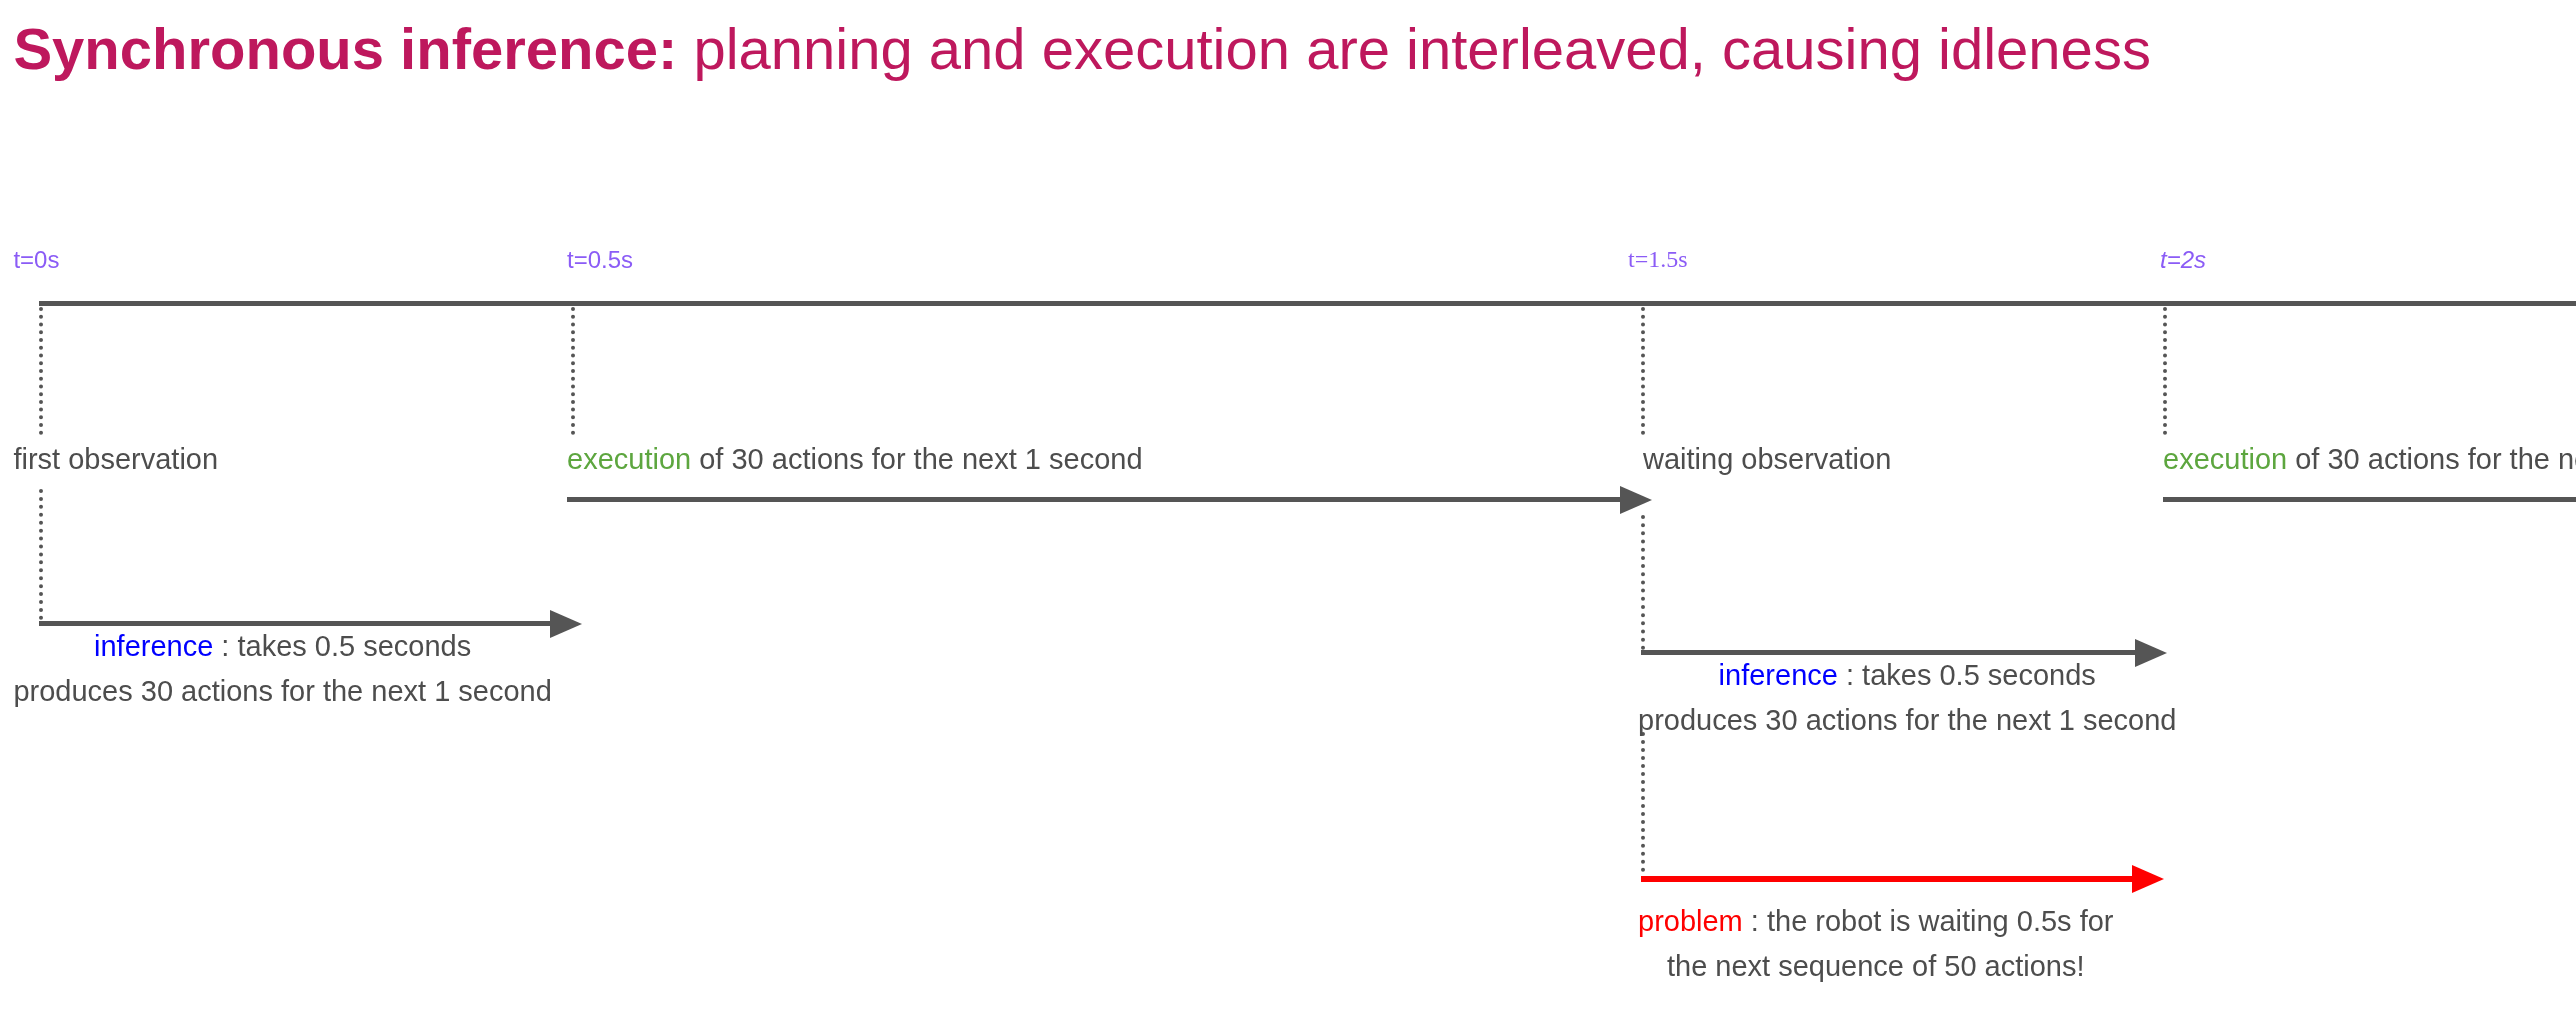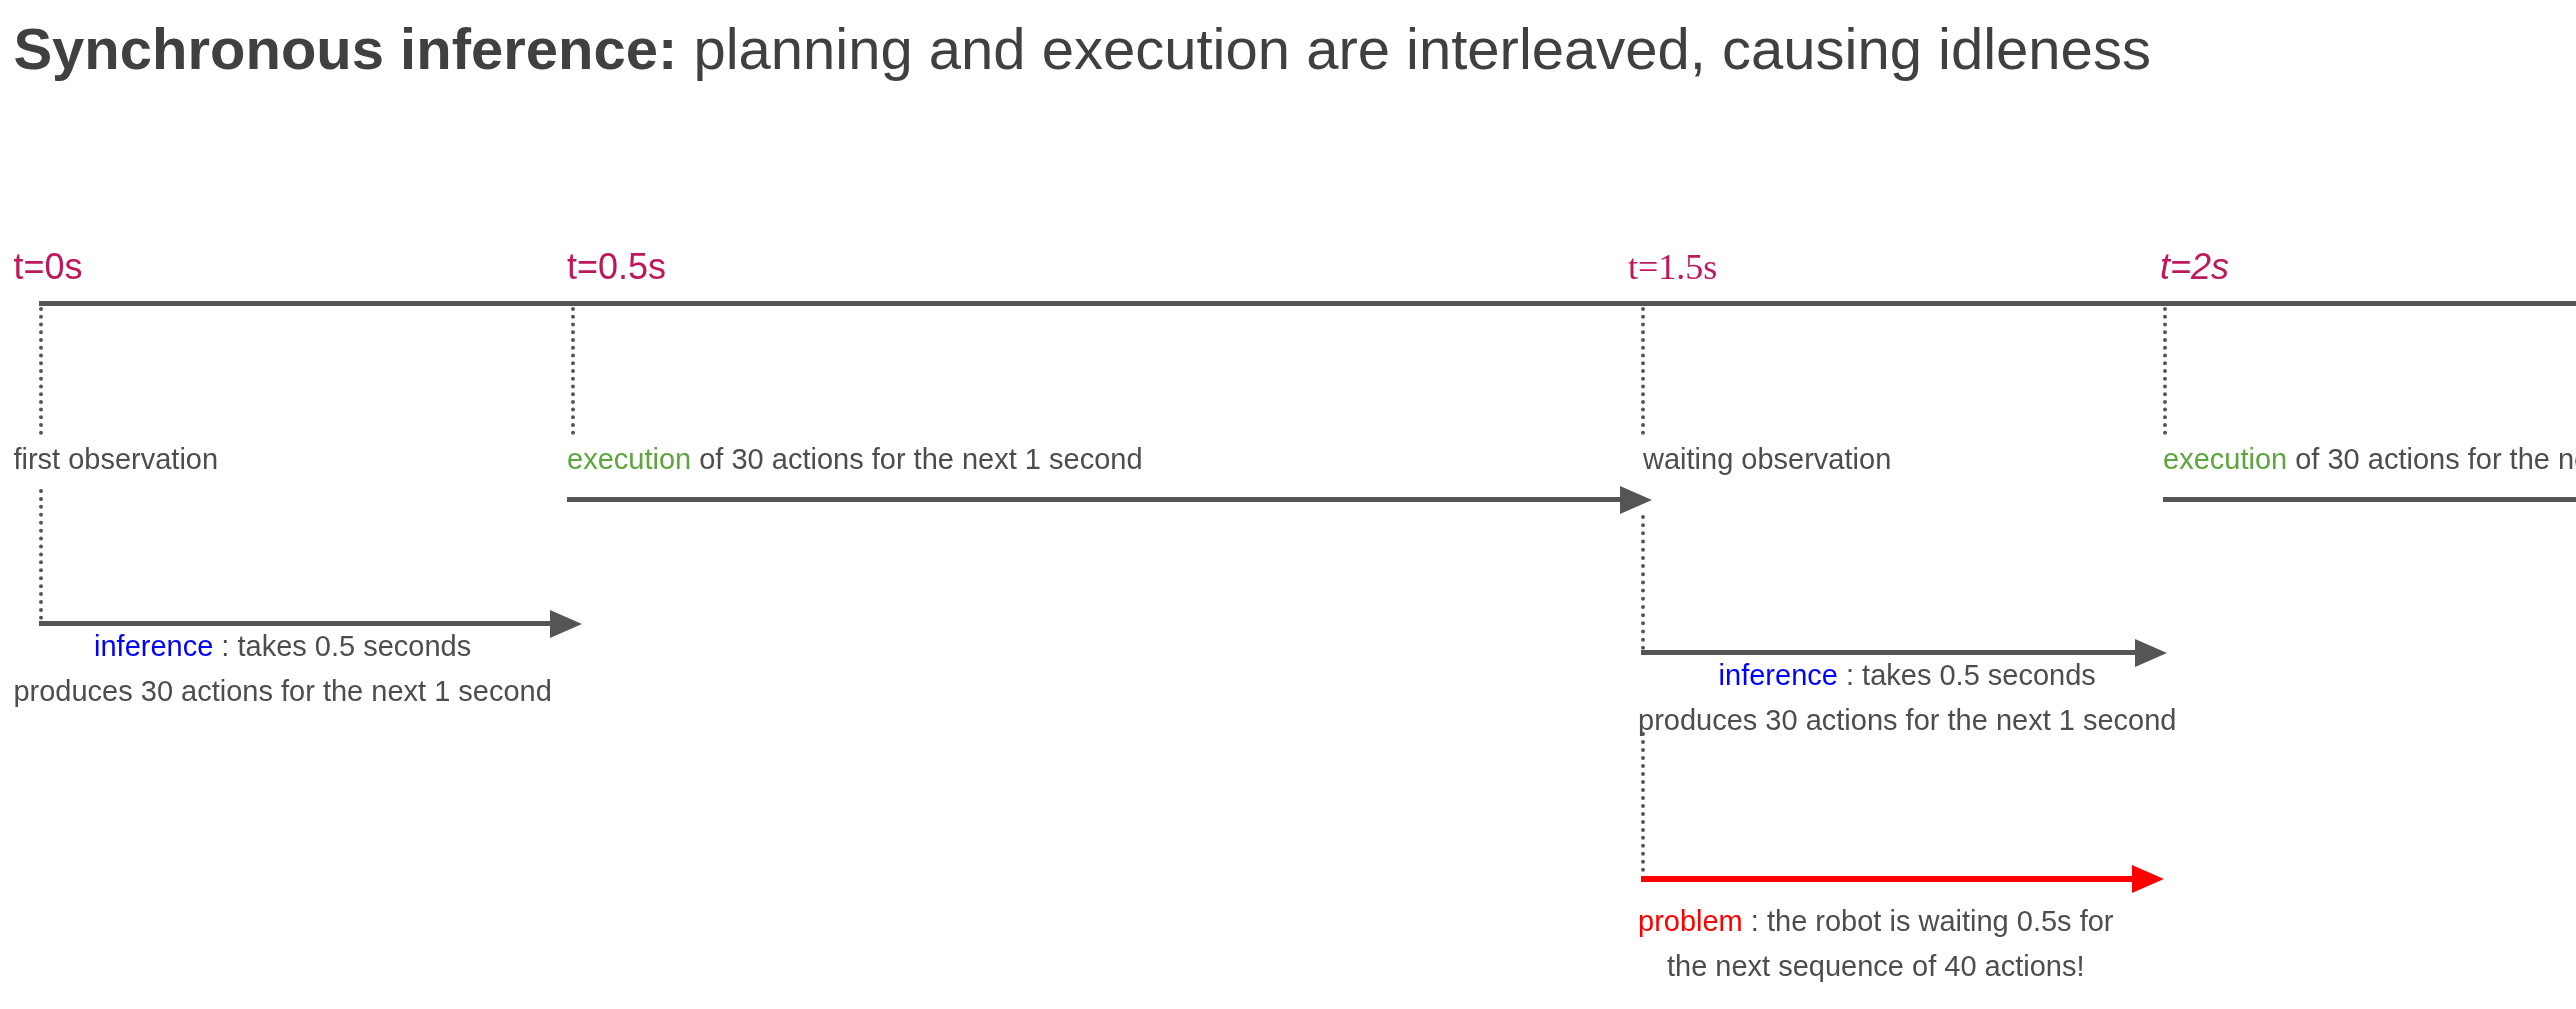--- a/index.html
+++ b/index.html
@@ -16,31 +16,31 @@
     overflow: hidden;
   }
 
   
   #title {
     position: absolute;
     left: 13.4px;
     top: 16.5px;
     font-size: 58px;
     line-height: 1.1;
-    color: #404040;
+    color: #be185d;
     white-space: nowrap;
   }
   #title .strong { font-weight: bold; }
   #title .rest { font-weight: normal; }
 
   
   .tick-label {
     position: absolute;
-    font-size: 36px;
-    color: #be185d;
+    font-size: 24px;
+    color: #8b5cf6;
     white-space: nowrap;
   }
   .caption {
     position: absolute;
     font-size: 29px;
     color: #4d4d4d;
     white-space: nowrap;
     text-align: center;
   }
   .caption .kw-green { color: #5da63f; }
@@ -155,17 +155,17 @@
     <span class="line2">produces 30 actions for the next 1 second</span>
   </div>
 
   <div class="arrow red" style="left:1641px;top:876px;width:526px;">
     <div class="shaft" style="width:492px;"></div>
     <div class="head" style="left:491px;"></div>
   </div>
 
   <div class="caption" style="left:1638px;top:905px;">
     <span class="kw-red">problem</span><span> : the robot is waiting 0.5s for</span>
-    <span class="line2">the next sequence of 40 actions!</span>
+    <span class="line2">the next sequence of 50 actions!</span>
   </div>
 
 </div>
 
 
 </body></html>

